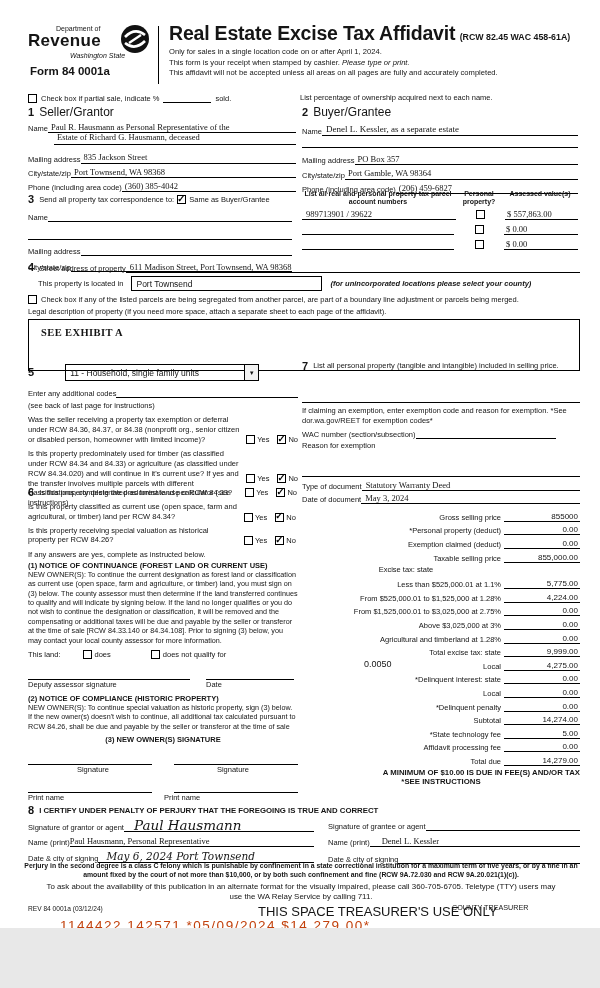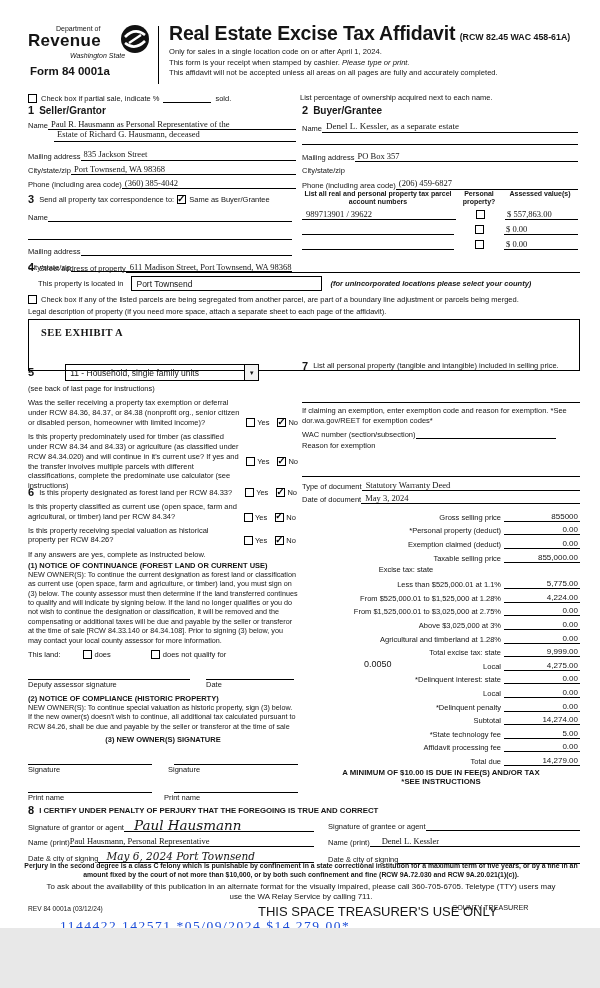--- a/index.html
+++ b/index.html
@@ -12,21 +12,21 @@
   .lbl { font-size:7.5px; }
   .sm { font-size:7.2px; }
   .row { display:flex; align-items:flex-end; }
   .mid { align-items:center; }
   .ul { border-bottom:1px solid #000; }
   .grow { flex:1; }
   .nw { white-space:nowrap; }
   .cb { display:inline-block; width:7px; height:7px; border:1px solid #000; position:relative; flex:none; background:#fff; }
   .cb.ck::after { content:"✓"; position:absolute; left:-1px; top:-3.5px; font-size:9.5px; font-weight:bold; color:#000; }
   .secnum { font-weight:bold; font-size:11px; margin-right:5px; line-height:1; }
-  .sech { font-weight:bold; font-size:10px; }
+  .sech { font-weight:normal; font-size:12px; }
   .fv { font-family:"Liberation Serif", serif; font-size:8.5px; line-height:1.1; }
   .yn { display:flex; align-items:center; gap:2px; font-size:7.5px; white-space:nowrap; flex:none; }
   .yn .cb { margin-left:6px; }
   
   .logo { position:relative; width:132px; height:64px; flex:none; }
   .divider { border-left:1.6px solid #000; height:58px; margin:2px 10px 0 4px; }
   .titleblk { flex:1; }
   .title { font-size:19.5px; font-weight:bold; letter-spacing:-0.2px; line-height:1; }
   .titlesuf { font-size:8.8px; font-weight:bold; }
   .sub { font-size:7.6px; line-height:1.4; }
@@ -39,21 +39,21 @@
   .pc3 { width:72px; }
   
   .taxrow { display:flex; align-items:flex-end; height:13.6px; position:relative; font-size:7.5px; }
   .taxlbl { flex:1; text-align:right; padding-right:3px; white-space:nowrap; }
   .taxlead { width:16px; border-bottom:1px solid #000; }
   .taxval { width:58px; text-align:right; border-bottom:1px solid #000; font-size:8px; padding-right:2px; }
   .taxhdr { text-align:center; padding-right:70px; font-size:7.5px; height:13px; line-height:13px; }
   .rate { position:absolute; left:62px; bottom:2px; font-size:9px; }
   .script { font-family:"DejaVu Serif", serif; font-style:italic; font-size:13.5px; line-height:0.8; padding-left:10px; white-space:nowrap; }
   .hand { font-family:"DejaVu Serif", serif; font-style:italic; font-size:10.5px; line-height:0.9; padding-left:8px; white-space:nowrap; }
-  .stamp { font-family:Liberation Serif, serif; font-size:13.5px; letter-spacing:1.5px; color:#1d4ed8; }
+  .stamp { font-family:Liberation Sans, sans-serif; font-size:13.5px; letter-spacing:1.5px; color:#c2410c; }
   .boxsel { border:1.4px solid #000; display:flex; align-items:center; }
   .selarrow { width:13px; align-self:stretch; border-left:1.2px solid #000; display:flex; align-items:center; justify-content:center; font-size:6px; background:#f2f2f2; }
   .hr { border-bottom:1px solid #000; height:0; }
   .para { line-height:1.3; }
 </style>
 </head>
 <body>
 
 <div class="page">
 
@@ -128,20 +128,21 @@
     </div>
     <div class="row">
         <span class="ul grow" style="height:11px;"></span>
       </div>
     <div class="row" style="margin-top:7px;">
       <span class="lbl nw">Mailing address</span>
       <span class="ul grow fv" style="padding-left:3px;">PO Box 357</span>
     </div>
     <div class="row" style="margin-top:4px;">
       <span class="lbl nw">City/state/zip</span>
+      <span class="ul grow fv" style="padding-left:3px;">Port Gamble, WA 98364</span>
     </div>
     <div class="row" style="margin-top:4px;">
       <span class="lbl nw">Phone (including area code)</span>
       <span class="ul grow fv" style="padding-left:3px;">(206) 459-6827</span>
     </div>
   </div>
 
   <div class="abs" style="top:194px; left:28px; width:264px;">
     <div class="row mid lbl">
       <span class="secnum">3</span>
@@ -210,20 +211,24 @@
     </div>
   </div>
 
   <div class="abs" style="top:364px; left:28px; width:270px;">
     <div class="row mid">
       <span class="secnum">5</span>
       <span class="boxsel" style="width:192px; height:15px; margin-left:26px; font-size:8.5px;">
         <span class="grow" style="padding-left:4px;">11 - Household, single family units</span>
         <span class="selarrow">▼</span>
       </span>
+    </div>
+    <div class="row" style="margin-top:7px;">
+      <span class="lbl nw">Enter any additional codes</span>
+      <span class="ul grow" style="height:9px;"></span>
     </div>
     <div class="lbl" style="margin-top:3px;">(see back of last page for instructions)</div>
     <div class="row" style="margin-top:5px; align-items:flex-end;">
       <span class="lbl para" style="width:218px;">Was the seller receiving a property tax exemption or deferral under RCW 84.36, 84.37, or 84.38 (nonprofit org., senior citizen or disabled person, homeowner with limited income)?</span>
       <span class="yn">
         <span class="cb"></span>
           <span>Yes</span>
         <span class="cb ck"></span>
           <span>No</span>
       </span>
@@ -286,21 +291,21 @@
       <span style="width:162px;">Deputy assessor signature</span>
       <span>Date</span>
     </div>
     <div class="lbl b" style="margin-top:5px;">(2) NOTICE OF COMPLIANCE (HISTORIC PROPERTY)</div>
     <div class="sm para">NEW OWNER(S): To continue special valuation as historic property, sign (3) below. If the new owner(s) doesn't wish to continue, all additional tax calculated pursuant to RCW 84.26, shall be due and payable by the seller or transferor at the time of sale</div>
     <div class="lbl b" style="text-align:center; margin-top:4px;">(3) NEW OWNER(S) SIGNATURE</div>
     <div class="row" style="margin-top:12px; gap:22px;">
       <span class="ul" style="width:124px; height:8px;"></span>
       <span class="ul" style="width:124px; height:8px;"></span>
     </div>
-    <div class="row lbl" style="gap:16px;">
+    <div class="row lbl" style="gap:16px;justify-content:center;">
       <span style="width:124px;">Signature</span>
       <span>Signature</span>
     </div>
     <div class="row" style="margin-top:10px; gap:22px;">
       <span class="ul" style="width:124px; height:8px;"></span>
       <span class="ul" style="width:124px; height:8px;"></span>
     </div>
     <div class="row lbl" style="gap:12px;">
       <span style="width:124px;">Print name</span>
       <span>Print name</span>
@@ -416,21 +421,21 @@
           <span class="taxlbl">Affidavit processing fee</span>
           <span class="taxlead"></span>
           <span class="taxval">0.00</span>
         </div>
       <div class="taxrow">
           <span class="taxlbl">Total due</span>
           <span class="taxlead"></span>
           <span class="taxval">14,279.00</span>
         </div>
     </div>
-    <div class="b" style="font-size:7.8px; text-align:center; margin-top:2px;">A MINIMUM OF $10.00 IS DUE IN FEE(S) AND/OR TAX</div>
+    <div class="b" style="font-size:7.8px; text-align:right; margin-top:2px;">A MINIMUM OF $10.00 IS DUE IN FEE(S) AND/OR TAX</div>
     <div class="b" style="font-size:7.8px; text-align:center;">*SEE INSTRUCTIONS</div>
   </div>
 
   <div class="abs" style="top:805px; left:28px; width:552px;">
     <div class="row mid">
       <span class="secnum">8</span>
       <span class="b" style="font-size:7.8px;">I CERTIFY UNDER PENALTY OF PERJURY THAT THE FOREGOING IS TRUE AND CORRECT</span>
     </div>
     <div class="row" style="align-items:flex-start; gap:14px; margin-top:4px;">
       <div style="width:286px;">

